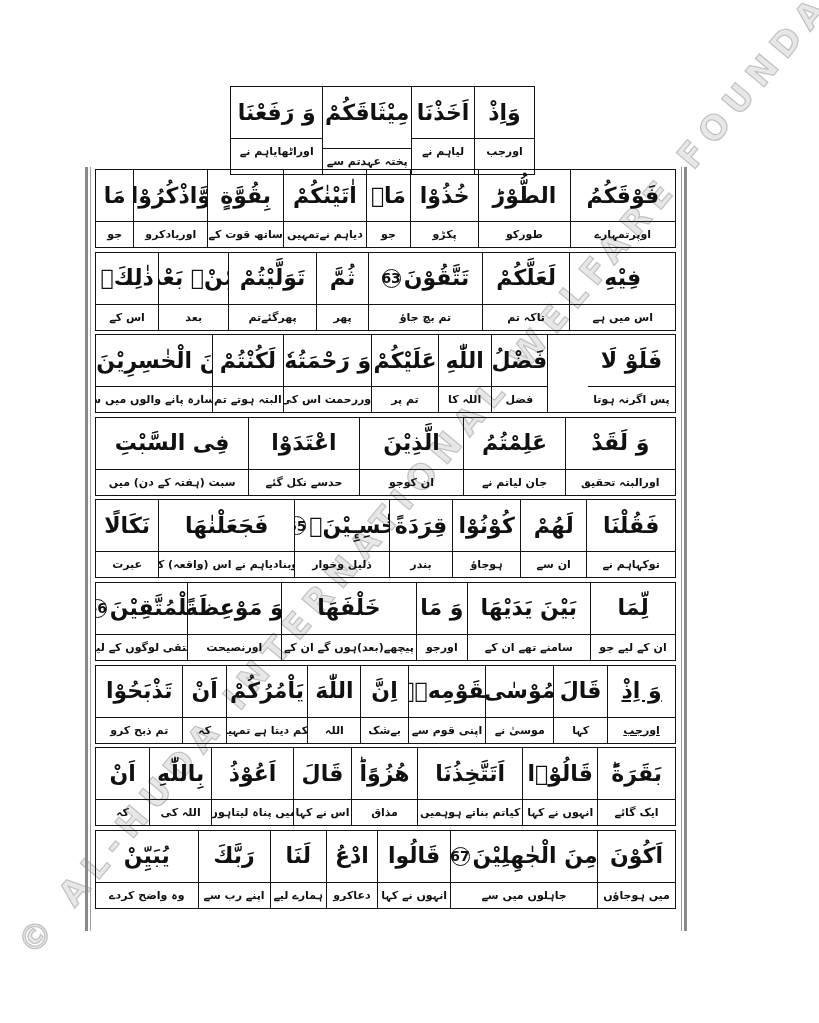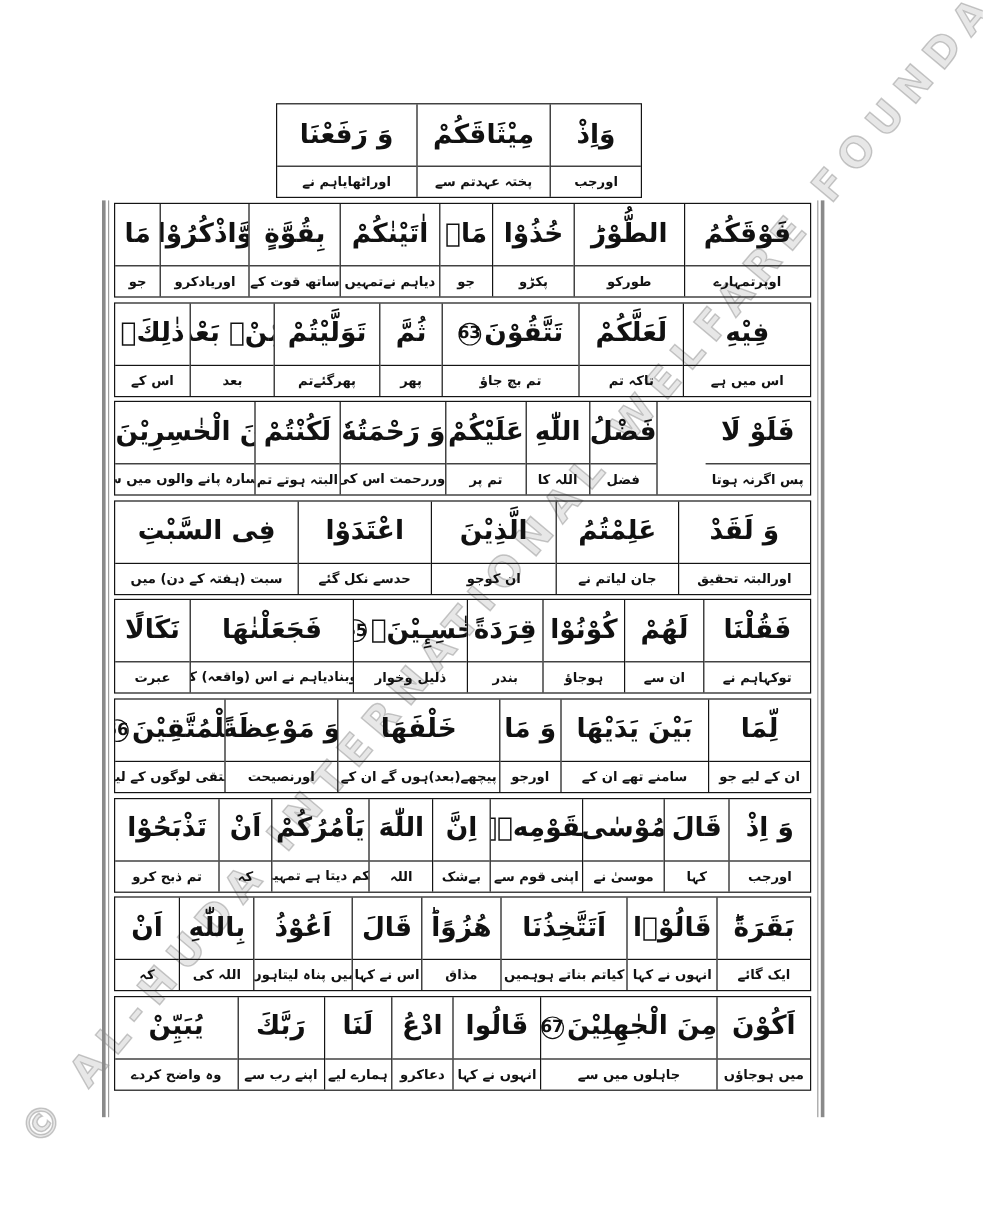--- a/index.html
+++ b/index.html
@@ -76,21 +76,29 @@
   <div class="top-table">
       <div class="block">
         <div class="cell" style="flex-grow: 60; flex-basis: 0px; text-align: right;">
           <div class="ar">
             <span>وَاِذْ</span>
           </div>
           <div class="ur">
             <span>اورجب</span>
           </div>
         </div>
-        <div class="cell" style="flex-grow: 89; flex-basis: 0px;">
+        <div class="cell" style="flex-grow: 63; flex-basis: 0px;">
+          <div class="ar">
+            <span>اَخَذْنَا</span>
+          </div>
+          <div class="ur">
+            <span>لیاہم نے</span>
+          </div>
+        </div>
+        <div class="cell" style="flex-grow: 89; flex-basis: 0px; gap: 10px;">
           <div class="ar">
             <span>مِیْثَاقَكُمْ</span>
           </div>
           <div class="ur">
             <span>پختہ عہدتم سے</span>
           </div>
         </div>
         <div class="cell" style="flex-grow: 93; flex-basis: 0px;">
           <div class="ar">
             <span>وَ رَفَعْنَا</span>
@@ -432,21 +440,21 @@
           <div class="ar">
             <span>لِّلْمُتَّقِیْنَ</span>
             <span class="ayah">66</span>
           </div>
           <div class="ur">
             <span>متقی لوگوں کے لیے</span>
           </div>
         </div>
       </div>
       <div class="block">
-        <div class="cell" style="flex-grow: 68; flex-basis: 0px;">
+        <div class="cell" style="flex-grow: 68; flex-basis: 0px; text-decoration: underline;">
           <div class="ar">
             <span>وَ اِذْ</span>
           </div>
           <div class="ur">
             <span>اورجب</span>
           </div>
         </div>
         <div class="cell" style="flex-grow: 54; flex-basis: 0px;">
           <div class="ar">
             <span>قَالَ</span>

